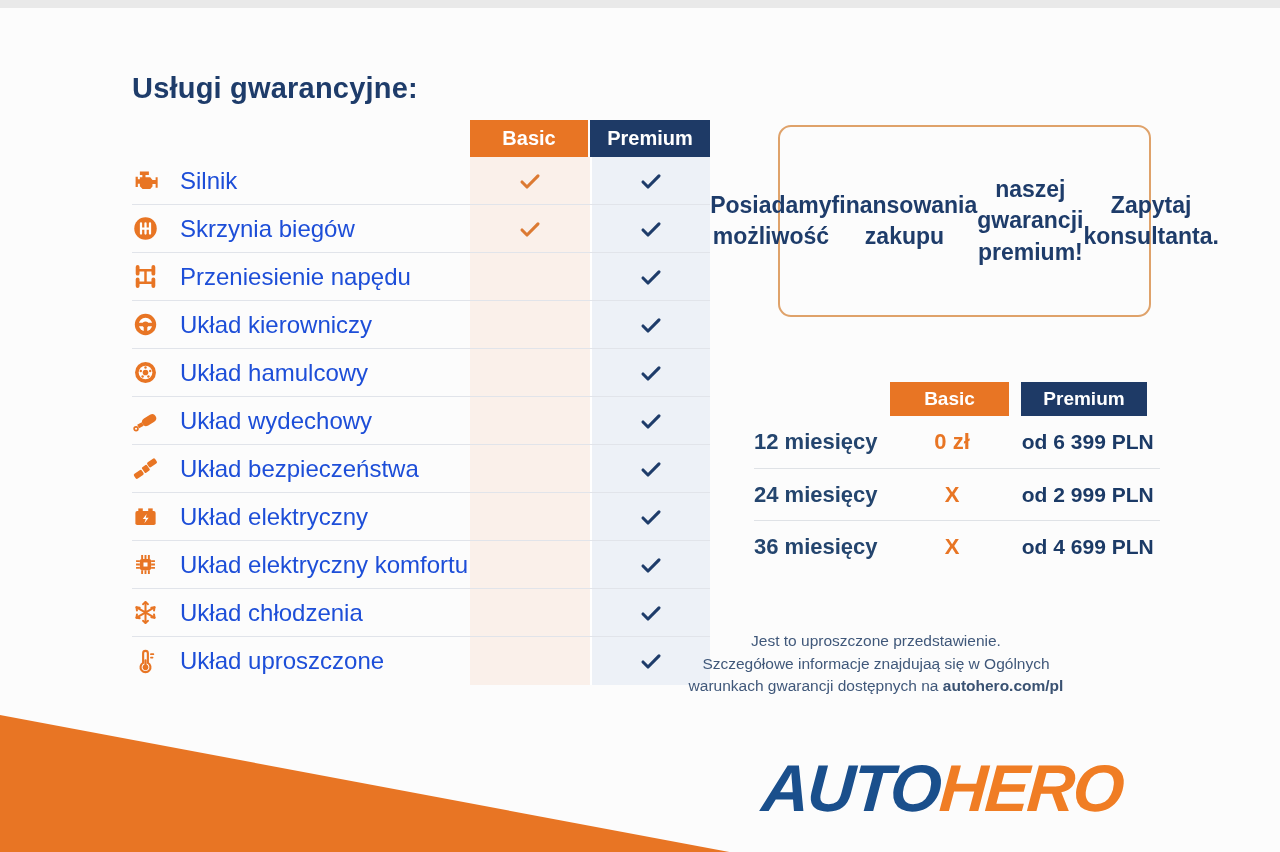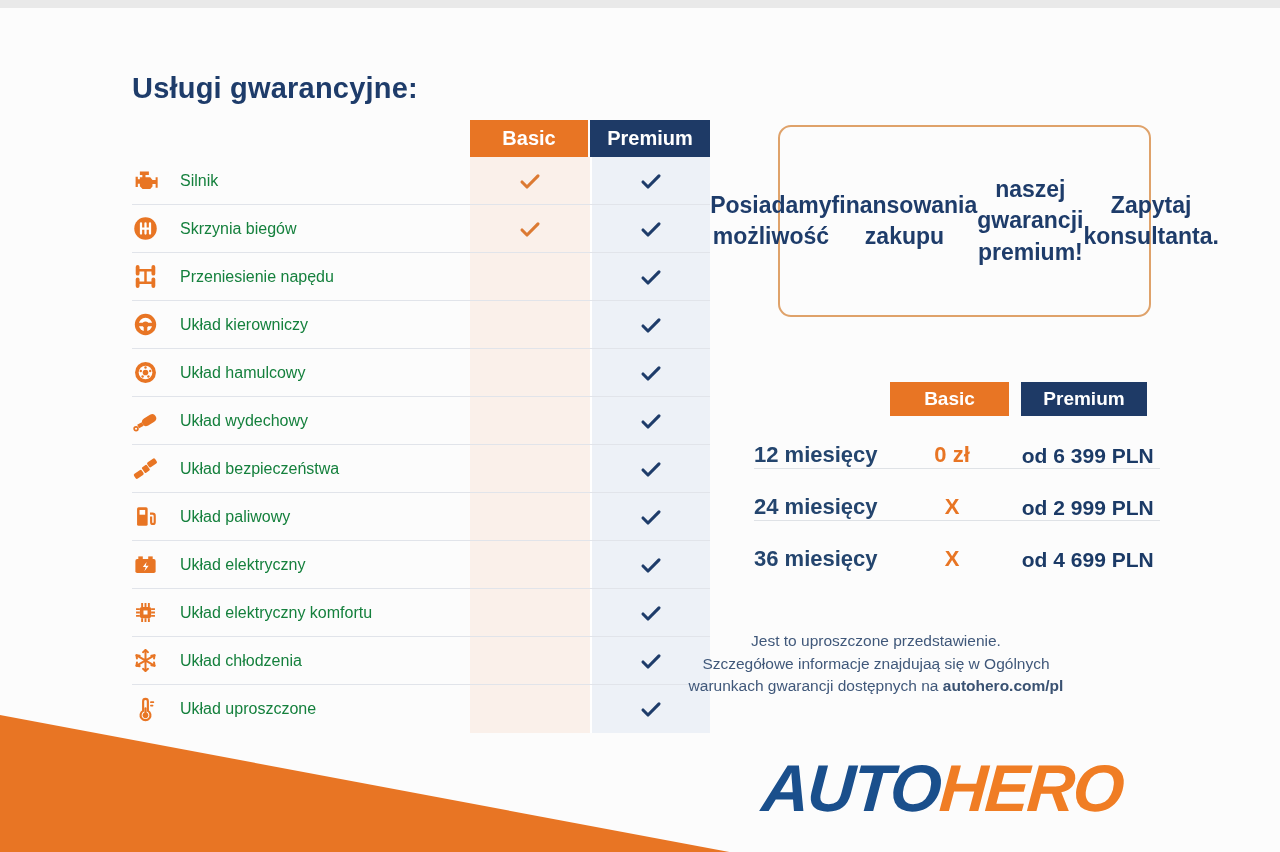--- a/index.html
+++ b/index.html
@@ -17,37 +17,37 @@
   .page-title{position:absolute;left:132px;top:64px;font-size:29px;font-weight:bold;color:var(--navy);letter-spacing:.2px}
   .cmp-headers{position:absolute;left:132px;top:112px;width:578px;height:37px}
   .cmp-hdr{position:absolute;top:0;height:37px;line-height:37px;text-align:center;color:#fff;font-size:20px;font-weight:bold}
   .cmp-hdr.basic{left:338px;width:118px;background:var(--orange)}
   .cmp-hdr.premium{left:458px;width:120px;background:var(--premium-hdr)}
   .cmp-body{position:absolute;left:132px;top:149px;width:578px}
   .wrow{display:flex;align-items:stretch;height:48px;border-bottom:1px solid var(--divider)}
   .wrow:last-child{border-bottom:none}
   .wicon{width:48px;display:flex;align-items:center;color:var(--orange)}
   .wicon svg{width:27px;height:27px}
-  .wlabel{width:290px;display:flex;align-items:center;font-size:16px;color:#15803d}
+  .wlabel{width:290px;display:flex;align-items:center;font-size:24px;color:#1d4ed8}
   .wcell{width:120px;display:flex;align-items:center;justify-content:center}
   .wcell.basic{background:var(--basic-bg);color:#DC7A33}
   .wcell.premium{background:var(--premium-bg);color:var(--navy);border-left:2px solid #fff}
   .wcell svg{width:24px;height:24px}
 
   
   .fin-box{position:absolute;left:778px;top:117px;width:373px;height:192px;border:2px solid var(--box-border);
     border-radius:13px;display:flex;justify-content:center;align-items:center;background:#FCFCFC}
   .fin-line{font-size:23px;line-height:31.5px;font-weight:bold;color:var(--navy);text-align:center}
 
   
   .price-hdr{position:absolute;top:374px;height:34px;line-height:34px;text-align:center;color:#fff;font-size:19px;font-weight:bold}
   .price-hdr.basic{left:890px;width:119px;background:var(--orange)}
   .price-hdr.premium{left:1021px;width:126px;background:var(--premium-hdr)}
   .price-rows{position:absolute;left:754px;top:408px;width:406px}
-  .prow{display:flex;align-items:flex-end;height:52px}
+  .prow{display:flex;align-items:center;height:52px}
   .prow + .prow{border-top:1px solid #DFE2E6}
   .p-period{width:140px;font-size:22px;font-weight:bold;color:#24456E}
   .p-basic{width:120px;text-align:center;font-size:22px;font-weight:bold;color:var(--orange)}
   .p-premium{width:146px;margin-left:4px;text-align:center;font-size:21px;font-weight:bold;color:#1B3A66;white-space:nowrap}
 
   
   .disclaimer{position:absolute;left:626px;top:622px;width:500px;text-align:center;color:var(--muted);
     font-size:15.5px;line-height:22.5px}
   .disclaimer b{color:#3A5272}
 
@@ -204,36 +204,20 @@
         </span>
     <span class="wlabel">Układ bezpieczeństwa</span>
     <span class="wcell basic"></span>
     <span class="wcell premium">
           <svg viewBox="0 0 24 24">
             <path d="M4 13l5 5L20 6.8" fill="none" stroke="currentColor" stroke-width="3.1" stroke-linecap="round" stroke-linejoin="round"></path>
           </svg>
         </span>
   </div>
 
-  <div class="wrow">
-    <span class="wicon">
-          <svg viewBox="0 0 24 24">
-            <rect x="4.5" y="3.8" width="9.4" height="16.4" rx="1.4" fill="currentColor"></rect>
-            <rect x="6.7" y="6.2" width="5" height="4.2" fill="#fff"></rect>
-            <path d="M16 9.5h2.2a2 2 0 0 1 2 2v5.6a1.6 1.6 0 0 1-3.2 0v-4.2H16" fill="none" stroke="currentColor" stroke-width="1.9"></path>
-          </svg>
-        </span>
-    <span class="wlabel">Układ paliwowy</span>
-    <span class="wcell basic"></span>
-    <span class="wcell premium">
-          <svg viewBox="0 0 24 24">
-            <path d="M4 13l5 5L20 6.8" fill="none" stroke="currentColor" stroke-width="3.1" stroke-linecap="round" stroke-linejoin="round"></path>
-          </svg>
-        </span>
-  </div>
 
   <div class="wrow">
     <span class="wicon">
           <svg viewBox="0 0 24 24">
             <g fill="currentColor">
               <rect x="5.6" y="4.8" width="4" height="3.2"></rect>
               <rect x="14.4" y="4.8" width="4" height="3.2"></rect>
               <rect x="3" y="7.2" width="18" height="12.4" rx="1.6"></rect>
             </g>
             <path d="M13 9.8l-3.4 4.4h2.6l-1.2 3.8 3.8-4.9h-2.6z" fill="#fff"></path>

